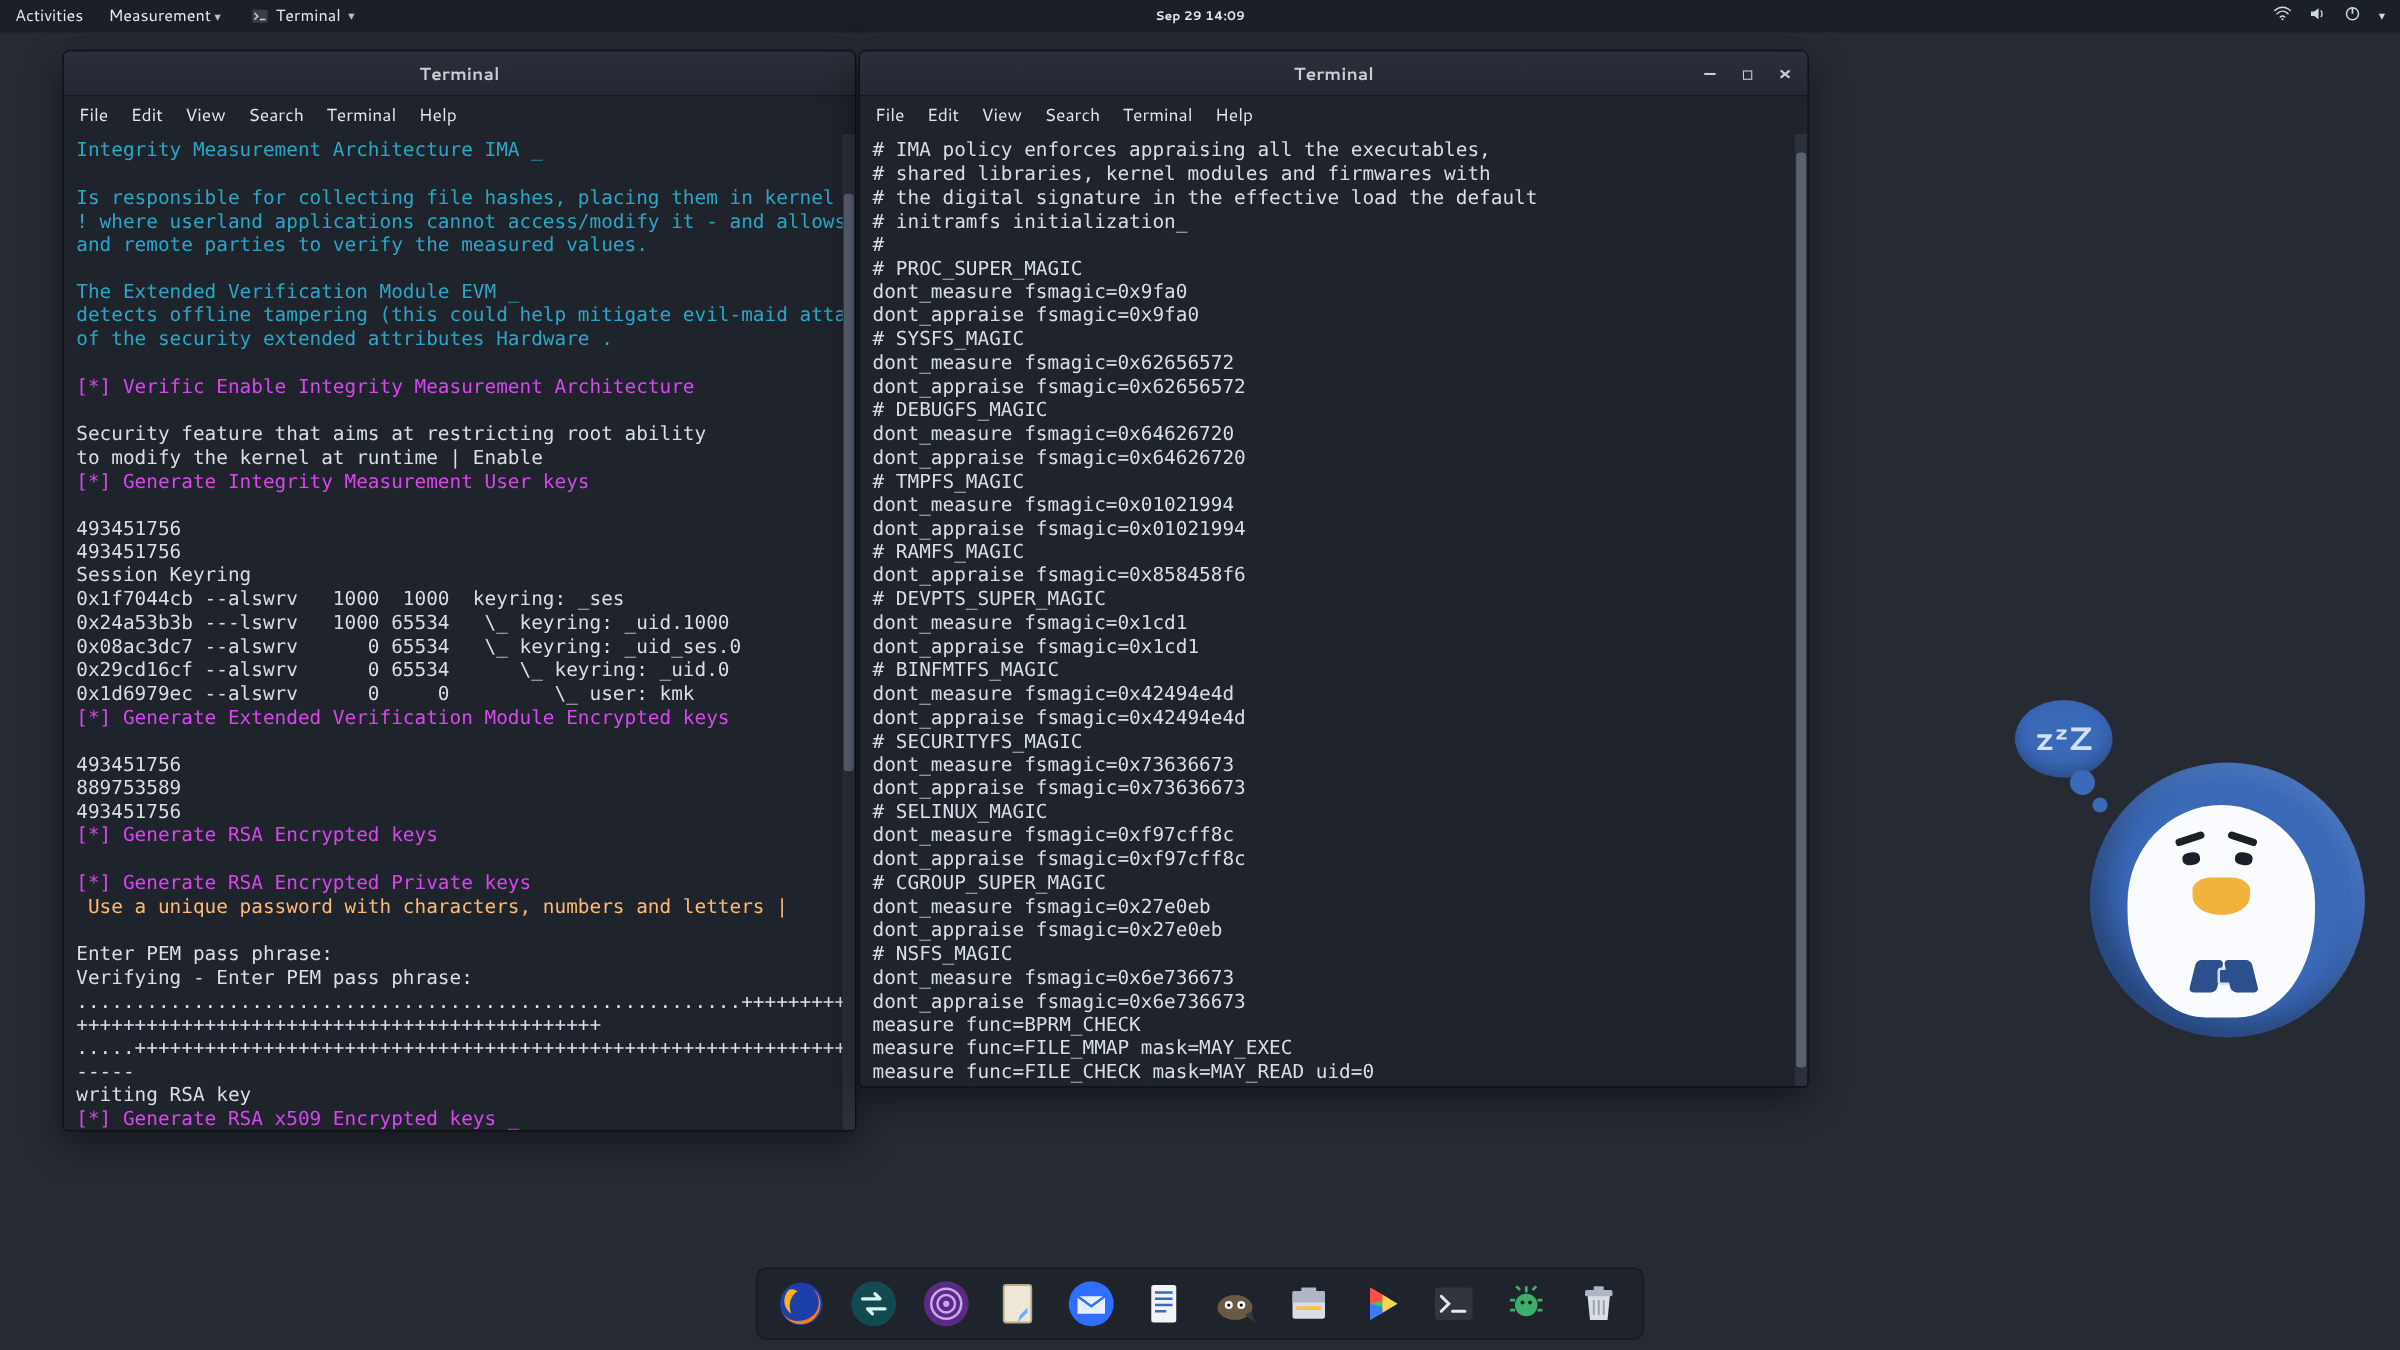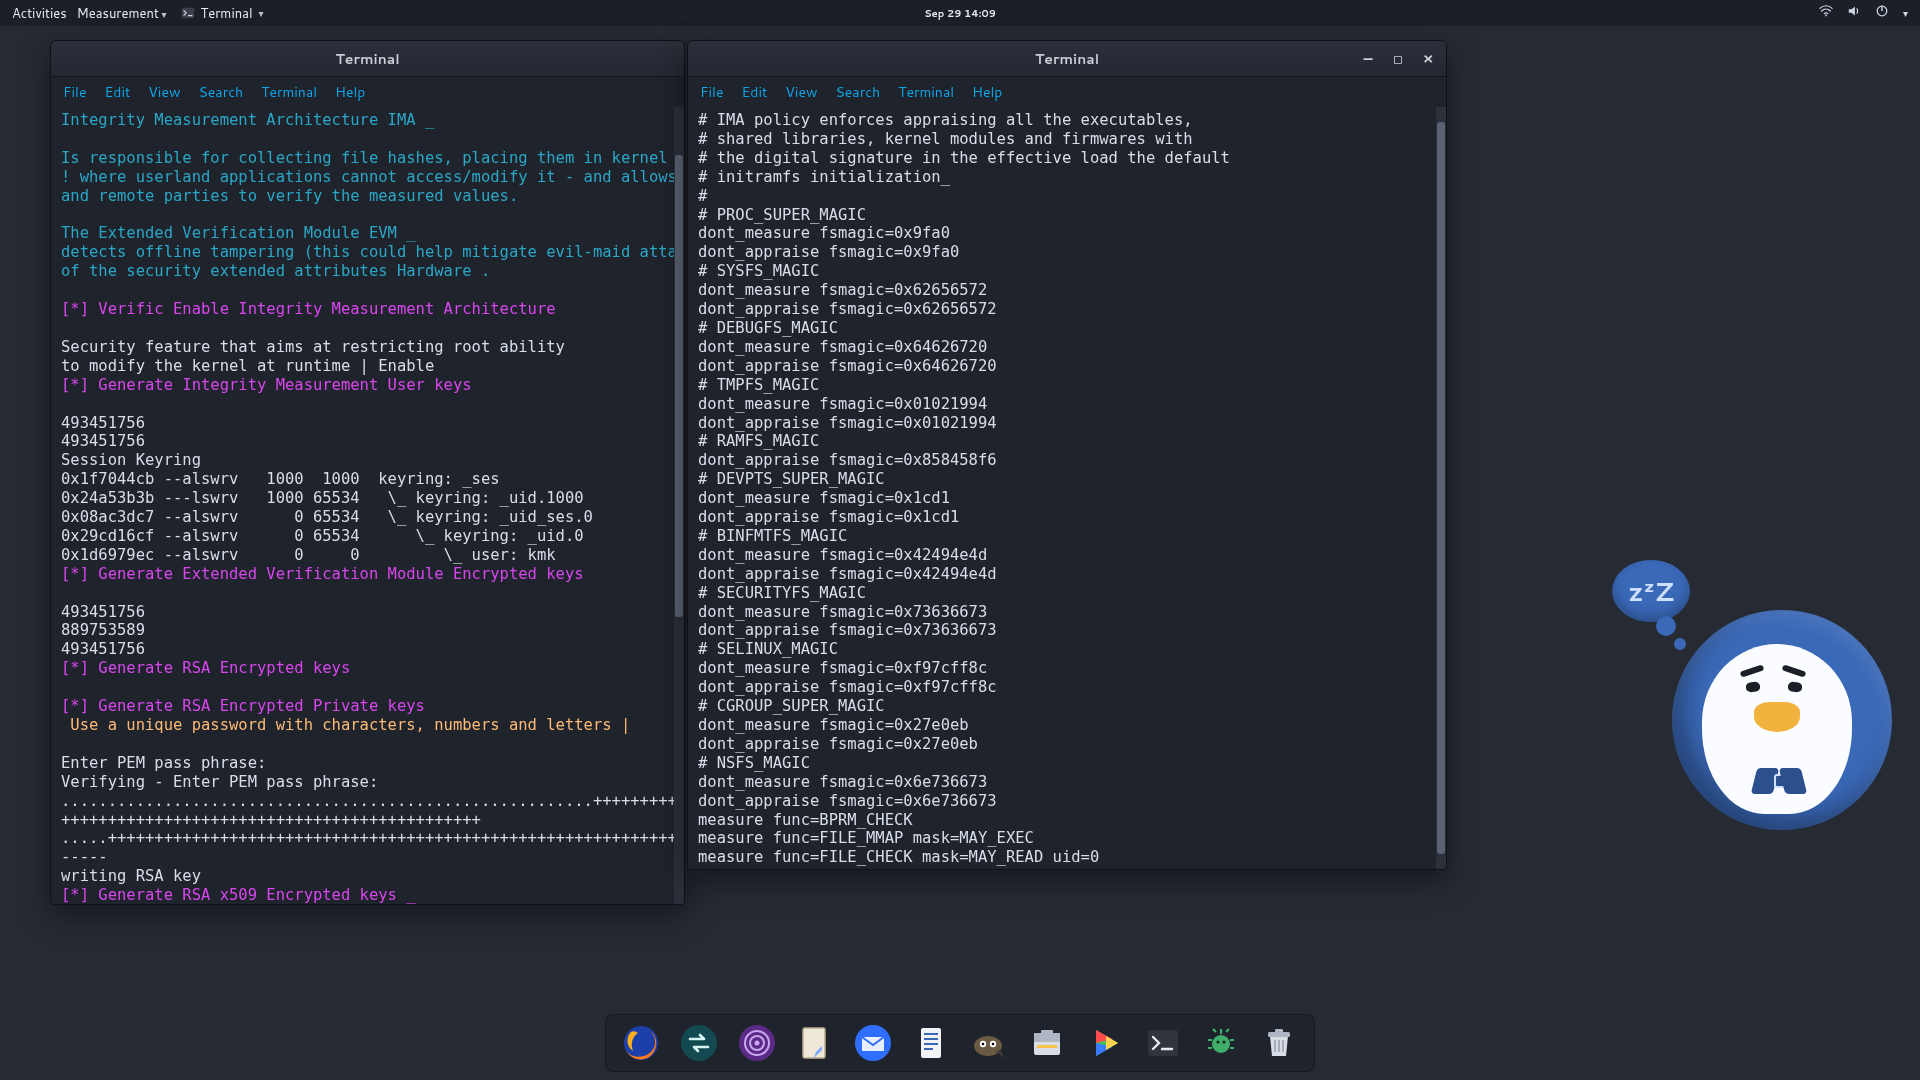--- a/index.html
+++ b/index.html
@@ -15,21 +15,21 @@
   .topbar {
     position: absolute; top: 0; left: 0; right: 0;
     height: 26px;
     background: #1b1f27;
     display: flex; align-items: center;
     padding: 0 12px;
     color: #e6eaf0;
     font-size: 13px;
     gap: 18px;
   }
-  .topbar .left { display:flex; gap:10px; align-items:center;}
+  .topbar .left { display:flex; gap:20px; align-items:center;}
   .topbar .center { position:absolute; left:50%; transform:translateX(-50%); font-weight:600; font-size:10px; }
   .topbar .right { margin-left:auto; display:flex; gap:14px; align-items:center; color:#cfd6e4;}
   .topbar .menu-item { cursor:pointer; }
   .topbar .dropdown::after { content:" ▾"; font-size:10px; opacity:.8; }
   .topbar .taskbtn {
     display:flex; align-items:center; gap:6px;
     background:transparent; padding:1px 4px;
   }
   .icon-sm { width:14px; height:14px; display:inline-block; }
 
@@ -53,21 +53,21 @@
     position:relative;
   }
   .titlebar .win-controls {
     position:absolute; right:8px; top:0; bottom:0;
     display:flex; align-items:center; gap:10px;
     color:#c8cdd6; font-size:15px;
   }
   .titlebar .win-controls span { width:20px; text-align:center; cursor:pointer; }
   .menubar {
     height:30px; display:flex; align-items:center; gap:18px;
-    padding:0 12px; color:#0ea5e9; font-size:14px;
+    padding:0 12px; color:#e5e5e5; font-size:14px;
     background:#1f232b;
   }
   .menubar .mitem { cursor:pointer; }
   .term-body {
     flex:1; padding:4px 24px 6px 10px;
     font-family:"DejaVu Sans Mono","Liberation Mono",monospace;
     font-size:15.5px; line-height:1.22;
     white-space:pre; color:#d8dee9;
     overflow:hidden; position:relative;
   }

